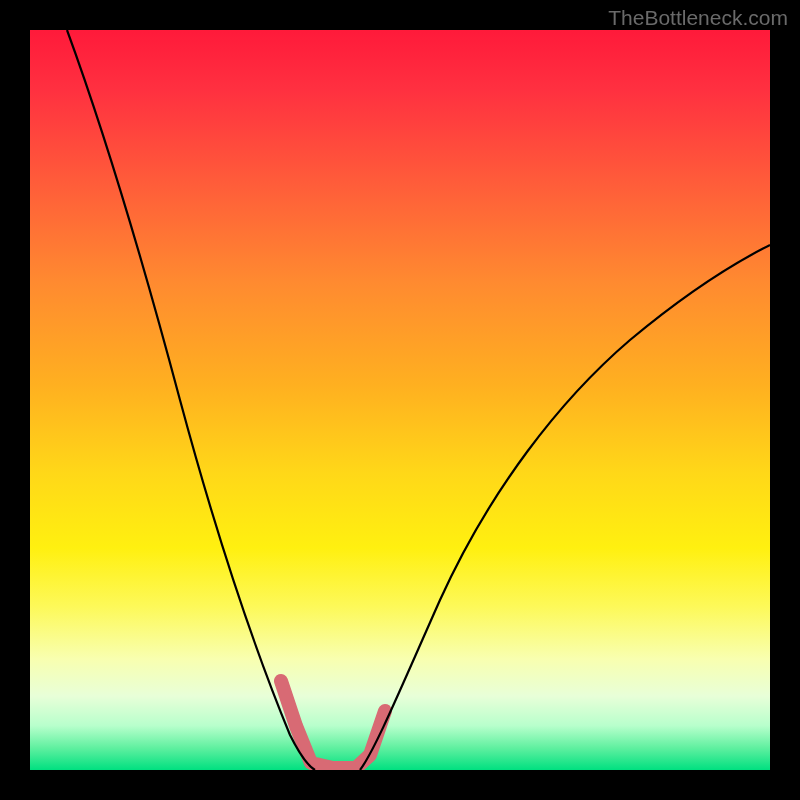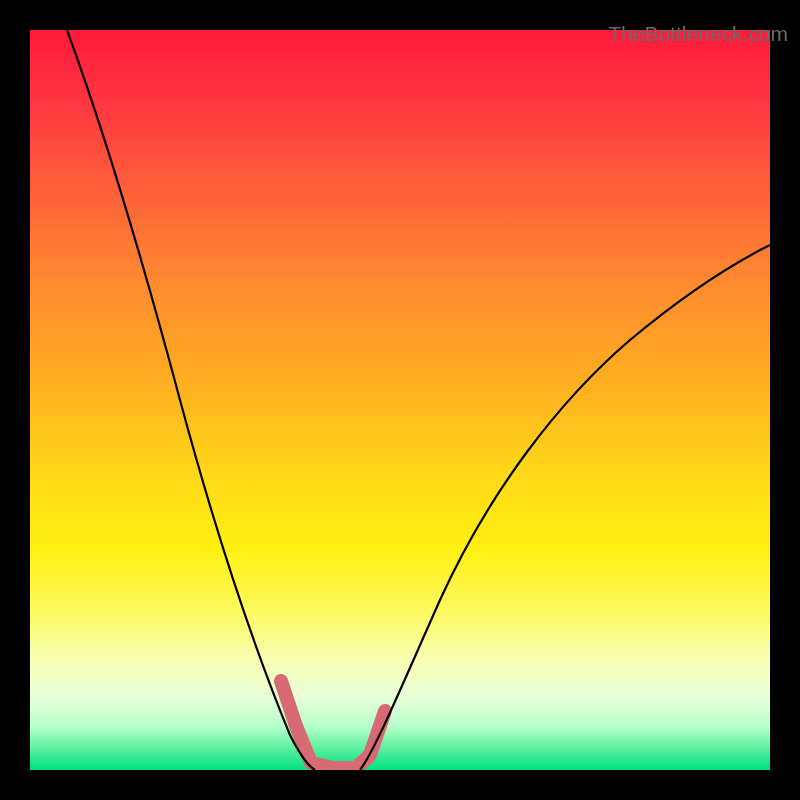--- a/index.html
+++ b/index.html
@@ -6,21 +6,21 @@
     margin: 0;
     padding: 0;
     width: 800px;
     height: 800px;
     background: #000;
     position: relative;
     font-family: Arial, sans-serif;
   }
   .watermark {
     position: absolute;
-    top: 22px;
+    top: 6px;
     right: 12px;
     color: #6a6a6a;
     font-size: 21px;
     z-index: 10;
   }
   .plot-area {
     position: absolute;
     left: 30px;
     top: 30px;
     width: 740px;

